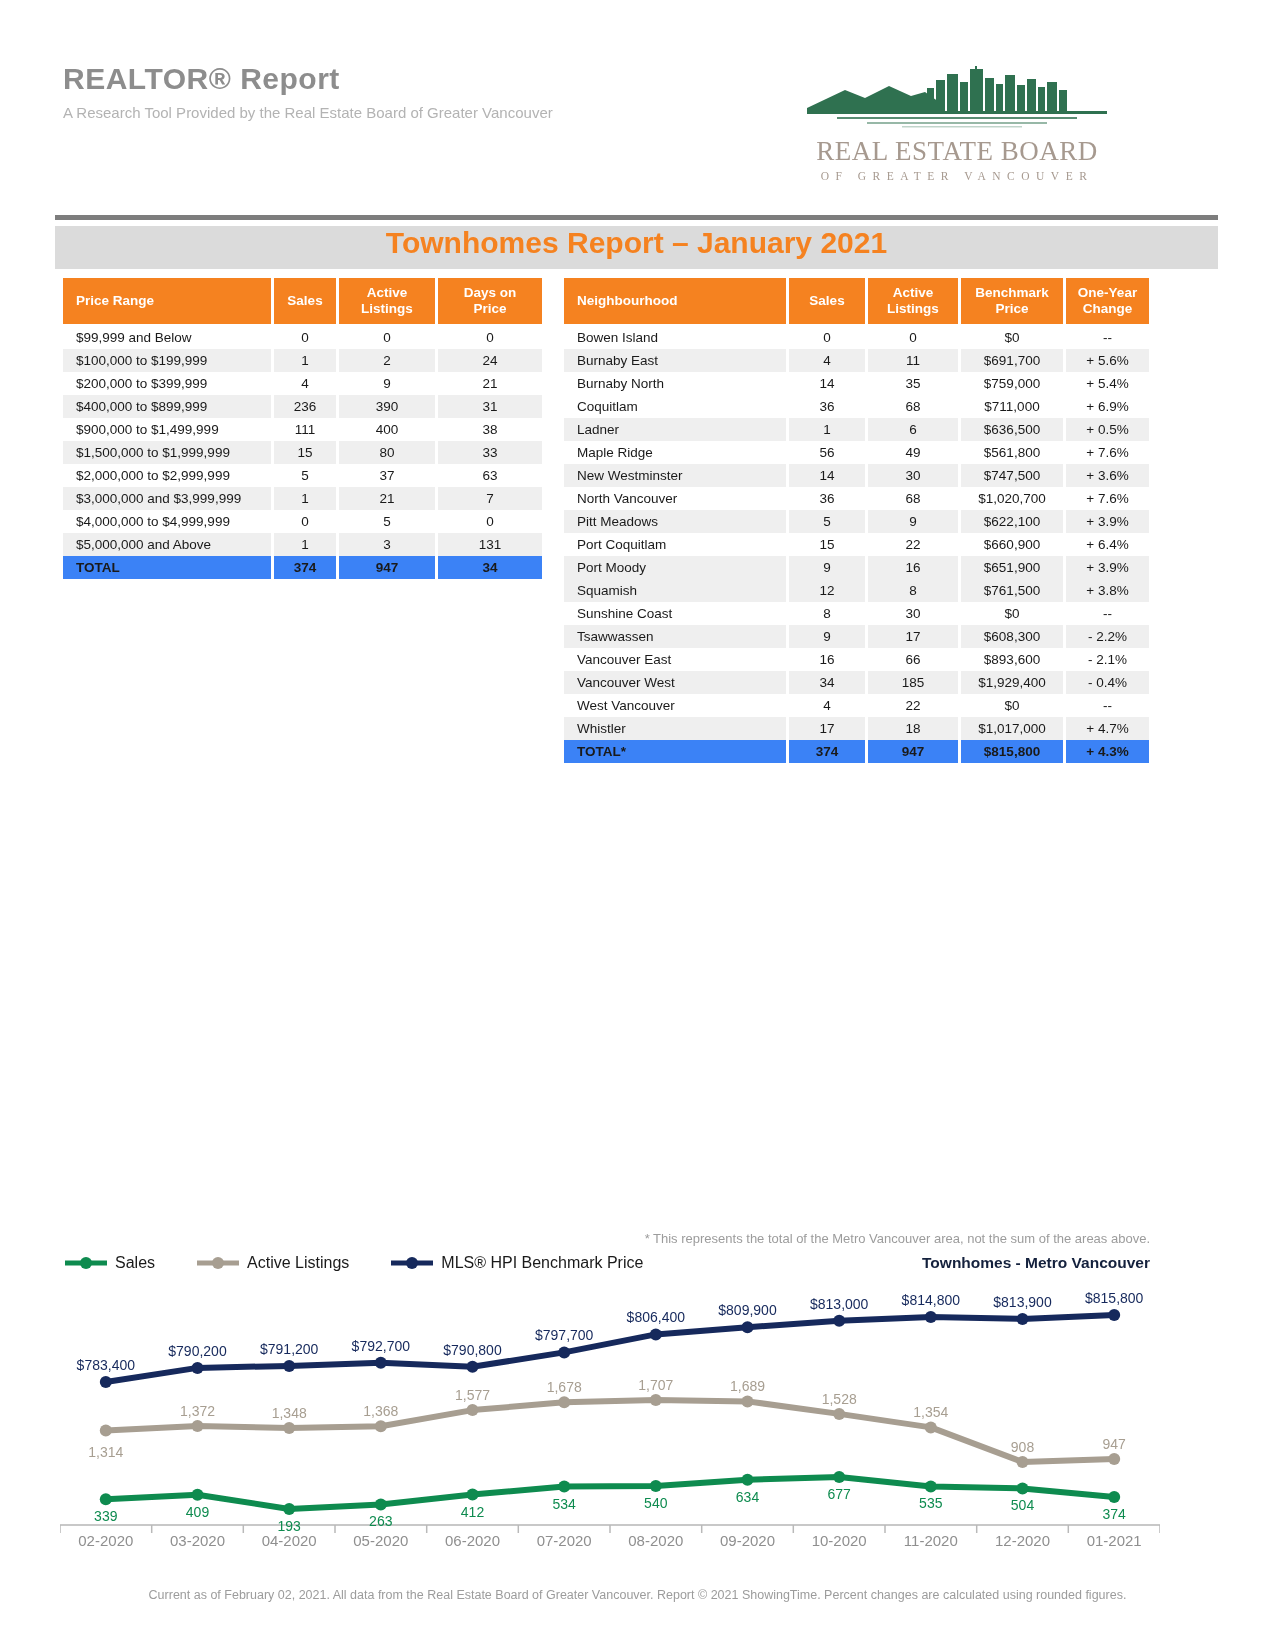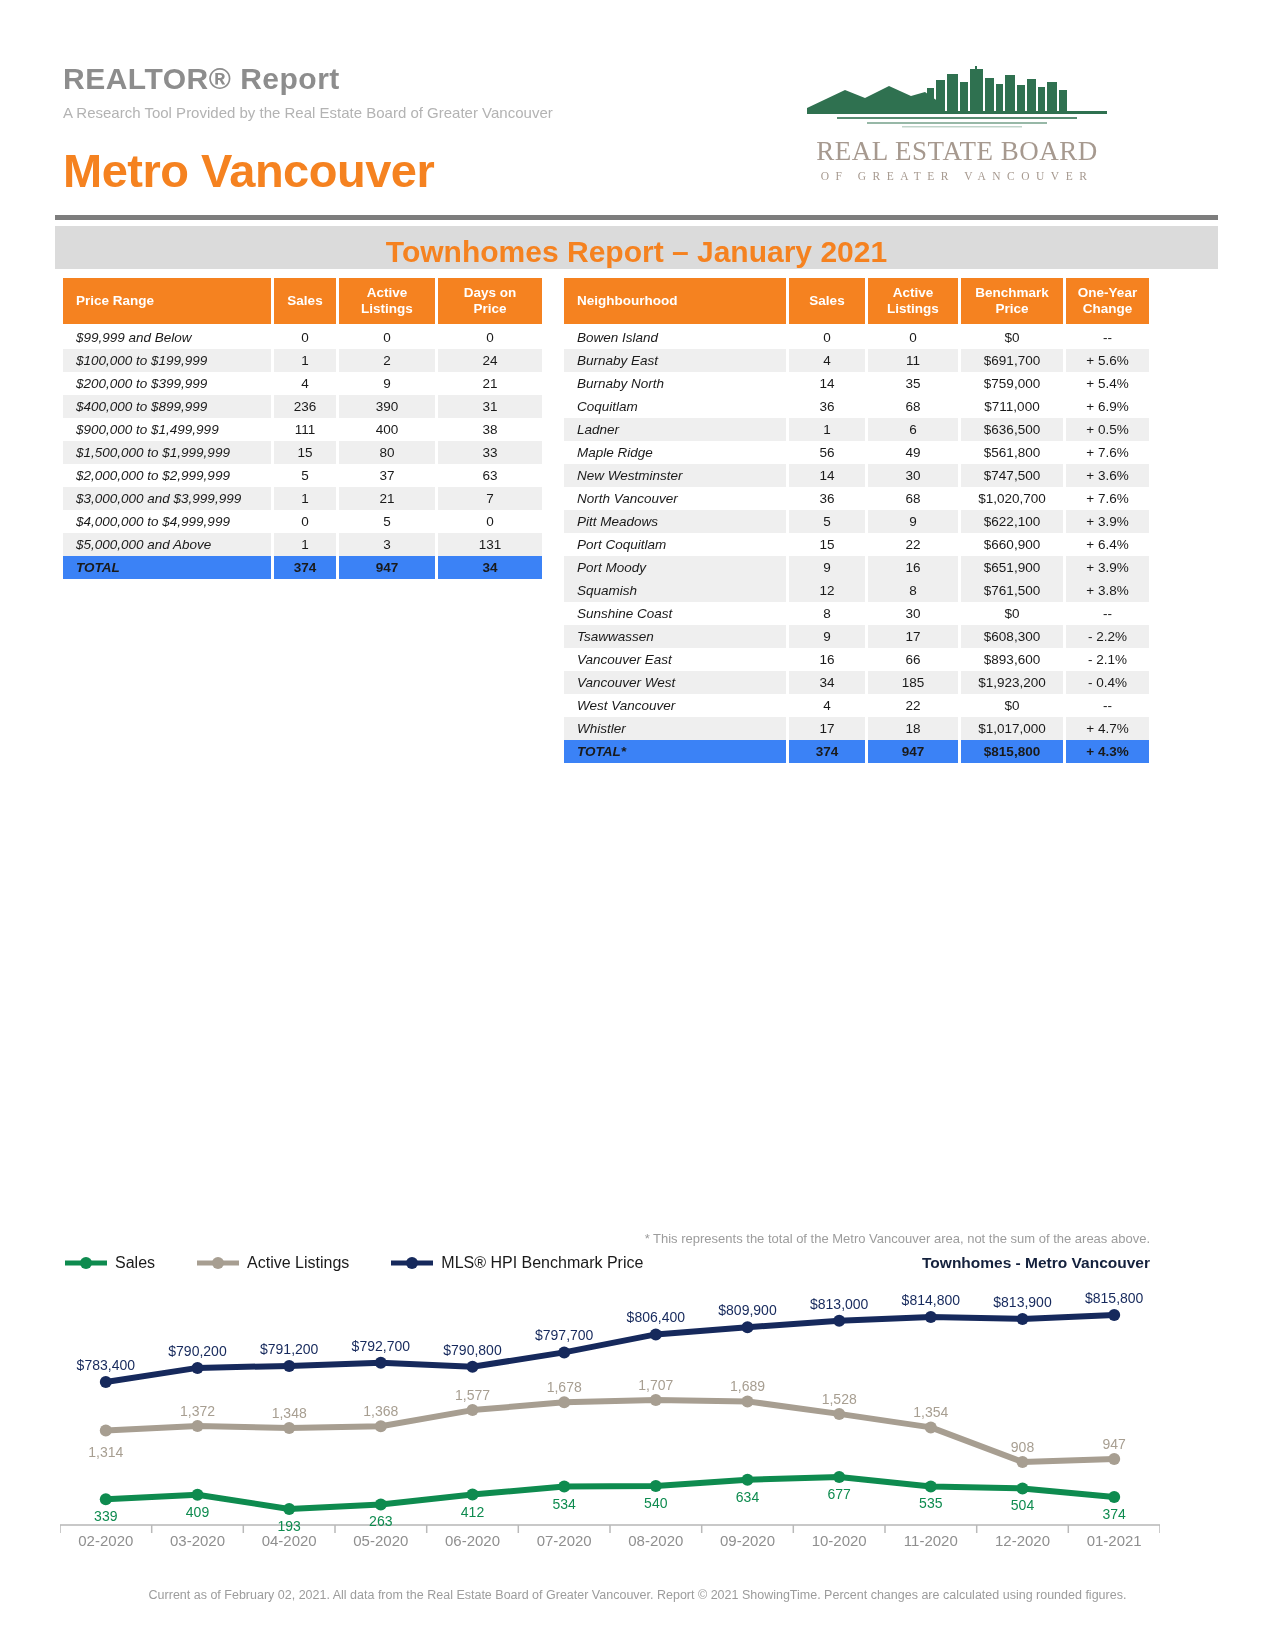--- a/index.html
+++ b/index.html
@@ -13,34 +13,34 @@
   .region-title { margin-top:22px; font-size:47px; font-weight:bold; color:#F58220; letter-spacing:-0.5px; }
 
   
   .logo { position:absolute; top:66px; left:807px; width:300px; text-align:center; }
   .logo-line1 { font-family:"Liberation Serif", serif; font-size:27px; color:#A6998F; letter-spacing:0.5px; margin-top:2px; white-space:nowrap; }
   .logo-line2 { font-family:"Liberation Serif", serif; font-size:11.5px; color:#A6998F; letter-spacing:6.5px; margin-top:3px; white-space:nowrap; }
 
   
   .banner-rule { position:absolute; top:215px; left:55px; width:1163px; height:5px; background:#7D7D7D; }
   .banner { position:absolute; top:226px; left:55px; width:1163px; height:43px; background:#DBDBDB;
-            display:flex; align-items:flex-end; justify-content:center; }
+            display:flex; align-items:flex-start; justify-content:center; }
   .banner span { font-size:30px; font-weight:bold; color:#F58220; }
 
   
   .tables { position:absolute; top:278px; left:63px; display:flex; gap:22px; align-items:flex-start; }
   .tbl { display:flex; flex-direction:column; }
   .trow { display:grid; column-gap:3px; }
   #price-table .trow { grid-template-columns:208px 62px 96px 104px; }
   #nbhd-table  .trow { grid-template-columns:222px 76px 90px 102px 83px; }
   .th { background:#F58220; color:#fff; font-weight:bold; font-size:13.5px; height:46px; margin-bottom:2px;
         display:flex; align-items:center; justify-content:center; text-align:center; padding:0 10px; line-height:1.2; }
   .th.first { justify-content:flex-start; text-align:left; padding-left:13px; }
   .td { height:23px; line-height:23px; font-size:13.5px; color:#1A1A1A; text-align:center; background:#fff; }
-  .td.first { text-align:left; padding-left:13px;font-style:italic; }
+  .td.first { text-align:left; padding-left:13px; }
   .td.alt { background:#EFEFEF; }
   .trow.total .td { background:#3b82f6; font-weight:bold; }
 
   
   .footnote { position:absolute; top:1231px; right:125px; font-size:13px; color:#9C9C9C; }
   .chart-header { position:absolute; top:1254px; left:63px; width:1087px; display:flex; justify-content:space-between; align-items:center; }
   .legend { display:flex; gap:40px; align-items:center; }
   .legend-item { display:flex; align-items:center; gap:6px; }
   .legend-item span { font-size:16px; color:#1A1A1A; }
   .chart-title { font-size:15.5px; font-weight:bold; color:#14213D; }
@@ -54,21 +54,20 @@
   .footer { position:absolute; top:1588px; left:0; width:100%; text-align:center; font-size:12.5px; color:#9C9C9C; }
 </style>
 </head>
 <body>
 
 <div class="page">
 
   <div class="masthead">
     <div class="report-title">REALTOR® Report</div>
     <div class="report-subtitle">A Research Tool Provided by the Real Estate Board of Greater Vancouver</div>
-    <div class="region-title">Metro Vancouver</div>
   </div>
 
   <div class="logo">
     <svg width="300" height="64" viewBox="0 0 300 64">
       <g fill="#2F7150">
         <polygon points="0,42 38,24 58,32 82,20 104,30 118,26 132,36 132,45 0,45"></polygon>
         <rect x="120" y="22" width="7" height="23"></rect>
           <rect x="129" y="14" width="9" height="31"></rect>
         <rect x="140" y="8" width="11" height="37"></rect>
           <rect x="153" y="16" width="8" height="29"></rect>
@@ -282,21 +281,21 @@
           <div class="td first">Vancouver East</div>
           <div class="td">16</div>
           <div class="td">66</div>
           <div class="td">$893,600</div>
           <div class="td">- 2.1%</div>
         </div>
         <div class="trow">
           <div class="td first alt">Vancouver West</div>
           <div class="td alt">34</div>
           <div class="td alt">185</div>
-          <div class="td alt">$1,923,200</div>
+          <div class="td alt">$1,929,400</div>
           <div class="td alt">- 0.4%</div>
         </div>
         <div class="trow">
           <div class="td first">West Vancouver</div>
           <div class="td">4</div>
           <div class="td">22</div>
           <div class="td">$0</div>
           <div class="td">--</div>
         </div>
         <div class="trow">

